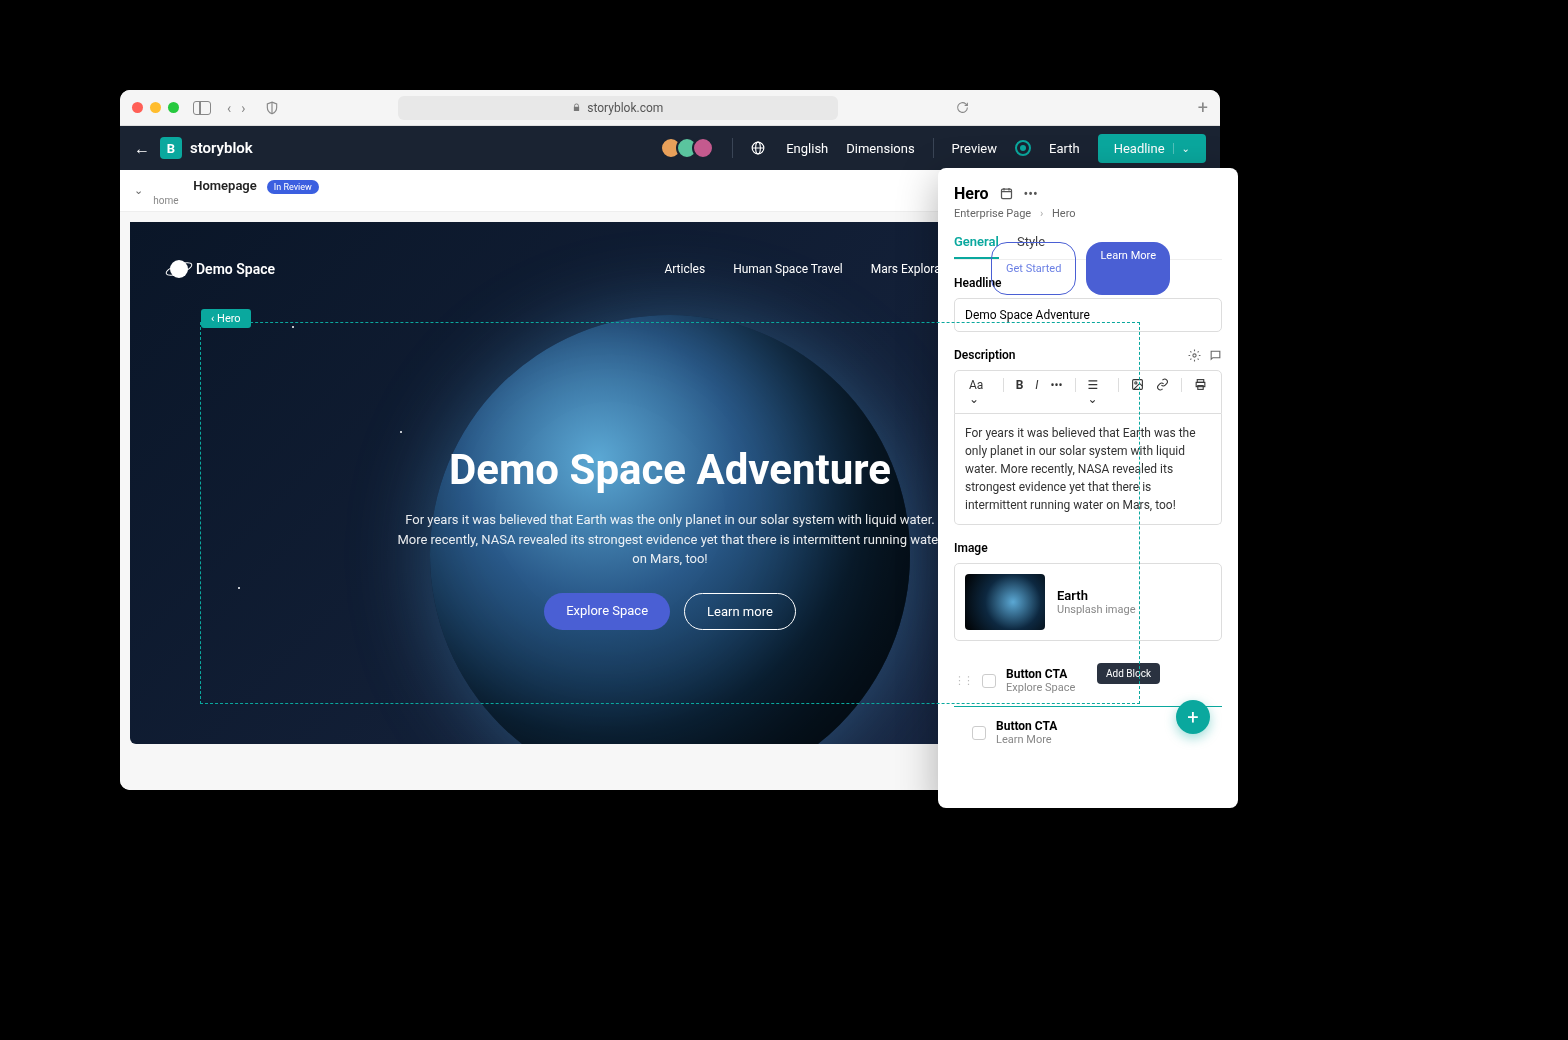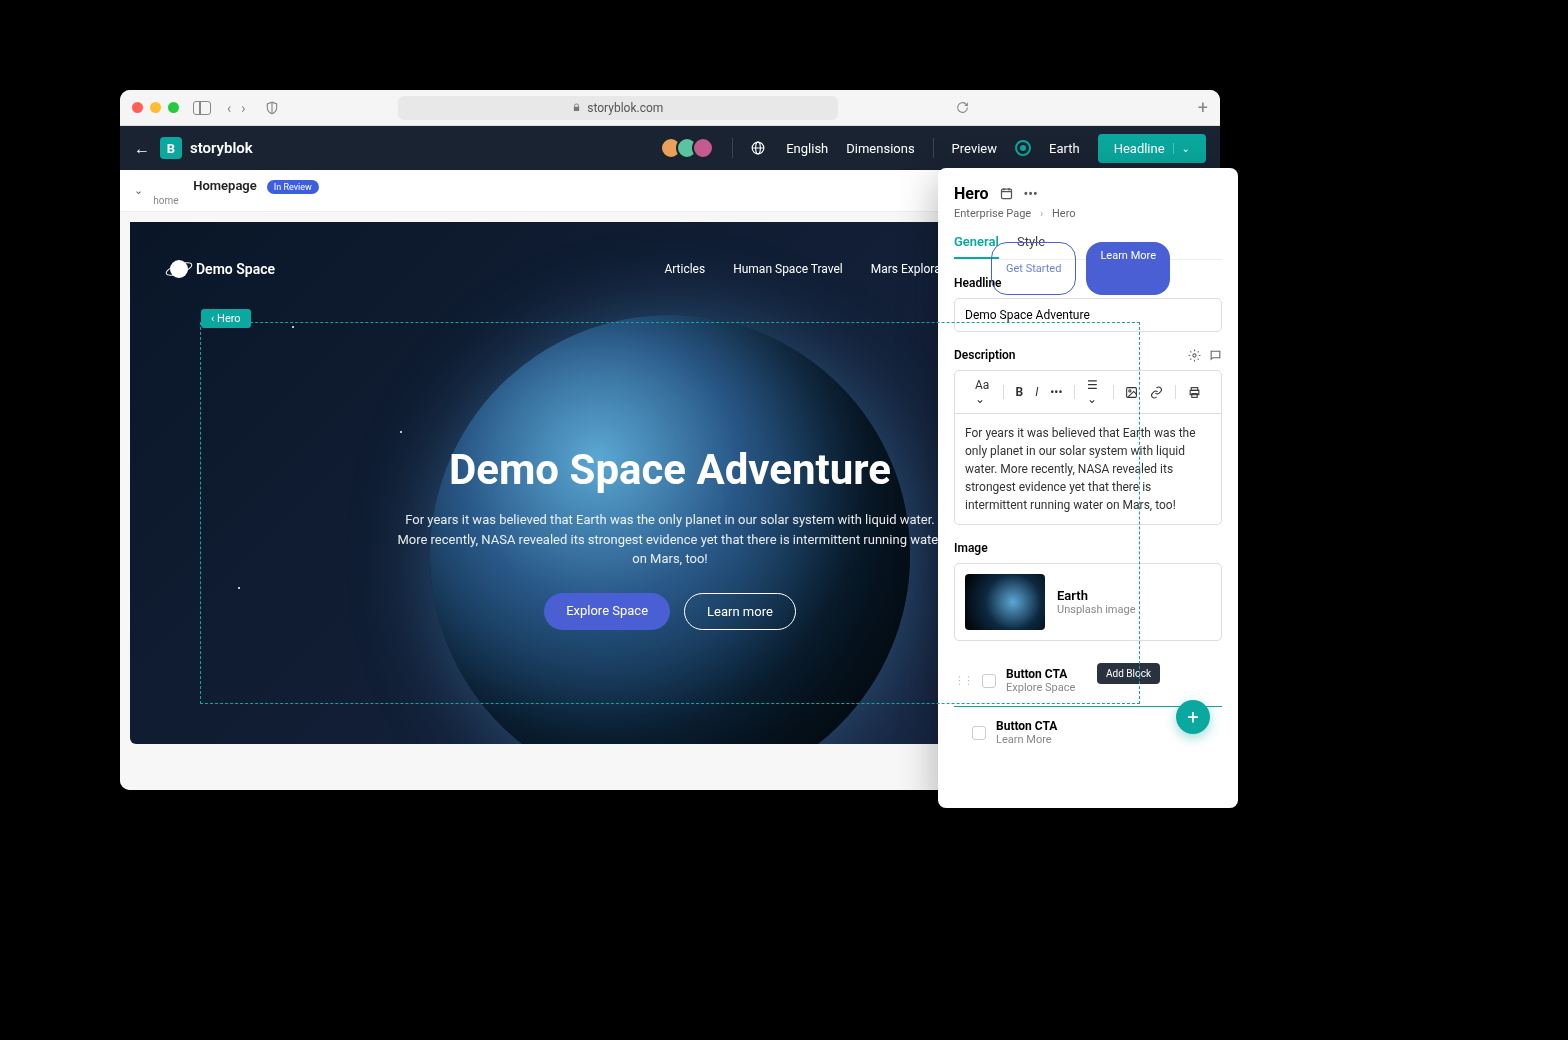--- a/index.html
+++ b/index.html
@@ -70,21 +70,21 @@
 .panel-title { font-size: 16px; font-weight: 700; }
 .dots-ico { font-size: 14px; color: #555; }
 .crumbs { font-size: 11px; color: #666; margin-bottom: 14px; }
 .crumbs .sep { margin: 0 6px; color: #aaa; }
 .tabs { display: flex; gap: 18px; font-size: 13px; border-bottom: 1px solid #eee; margin-bottom: 16px; }
 .tab { padding-bottom: 8px; color: #404040; cursor: pointer; }
 .tab.active { color: #0aa89e; border-bottom: 2px solid #0aa89e; font-weight: 600; }
 .field-label { font-size: 12px; font-weight: 600; margin-bottom: 8px; display: flex; align-items: center; justify-content: space-between; }
 .field-icons { display: flex; gap: 8px; color: #666; }
 .text-input { width: 100%; border: 1px solid #ddd; border-radius: 5px; padding: 9px 10px; font-size: 12px; margin-bottom: 16px; }
-.rte-toolbar { border: 1px solid #ddd; border-radius: 5px 5px 0 0; padding: 7px 20px; display: flex; align-items: center; gap: 12px; font-size: 12px; color: #333; }
+.rte-toolbar { border: 1px solid #ddd; border-radius: 5px 5px 0 0; padding: 7px 14px; display: flex; gap: 12px; font-size: 12px; color: #333; }
 .rte-divider { width: 1px; height: 14px; background: #ddd; }
 .rte-body { border: 1px solid #ddd; border-top: none; border-radius: 0 0 5px 5px; padding: 10px; font-size: 12px; line-height: 1.5; color: #333; margin-bottom: 16px; }
 .img-card { border: 1px solid #ddd; border-radius: 5px; padding: 10px; display: flex; gap: 12px; align-items: center; margin-bottom: 16px; }
 .img-thumb { width: 80px; height: 56px; border-radius: 4px; background: radial-gradient(circle at 60% 50%, #5ba8d4, #0d2840 50%, #000); }
 .img-meta .img-title { font-size: 13px; font-weight: 600; }
 .img-meta .img-sub { font-size: 11px; color: #888; }
 .ctas-head { display: flex; align-items: center; gap: 8px; padding: 10px 0; border-top: 1px solid #eee; }
 .checkbox { width: 14px; height: 14px; border: 1.5px solid #ccc; border-radius: 3px; }
 .ctas-title { font-size: 13px; font-weight: 600; flex: 1; }
 .cta-item { display: flex; align-items: center; gap: 10px; padding: 10px 0; position: relative; }

